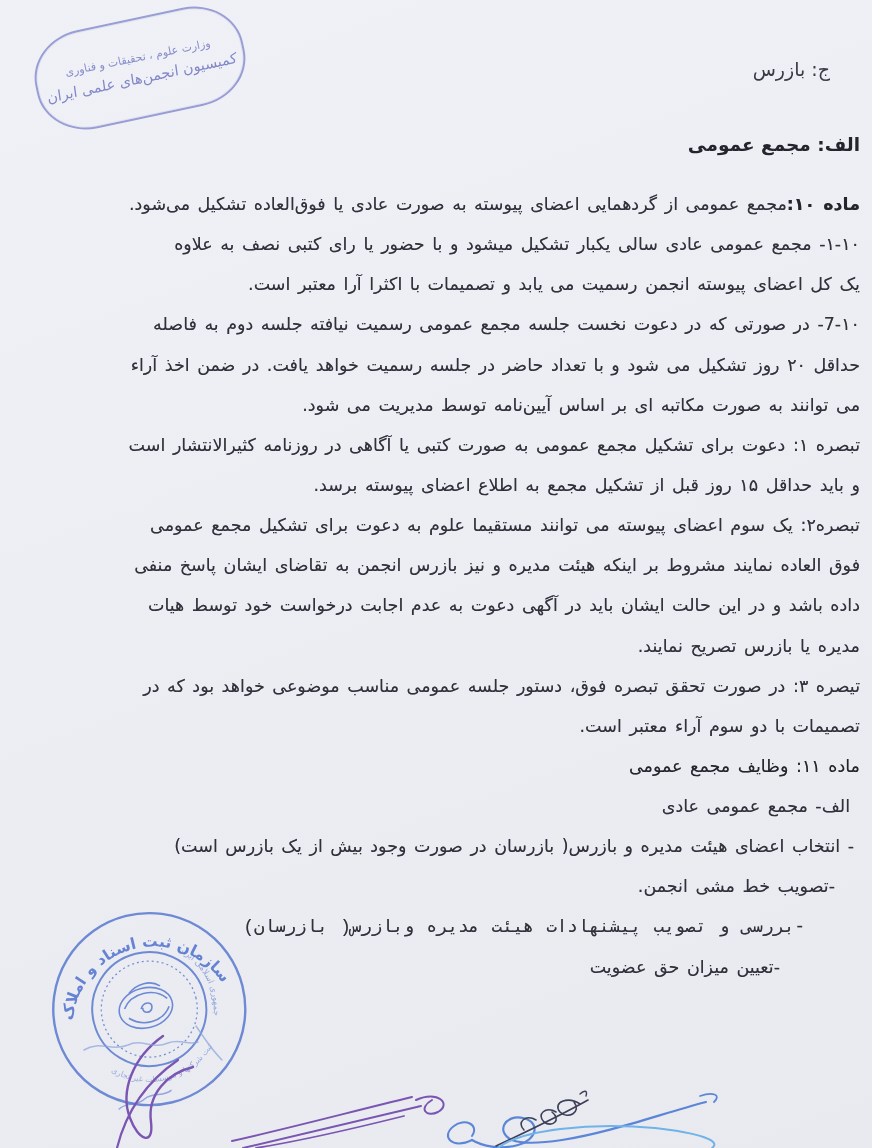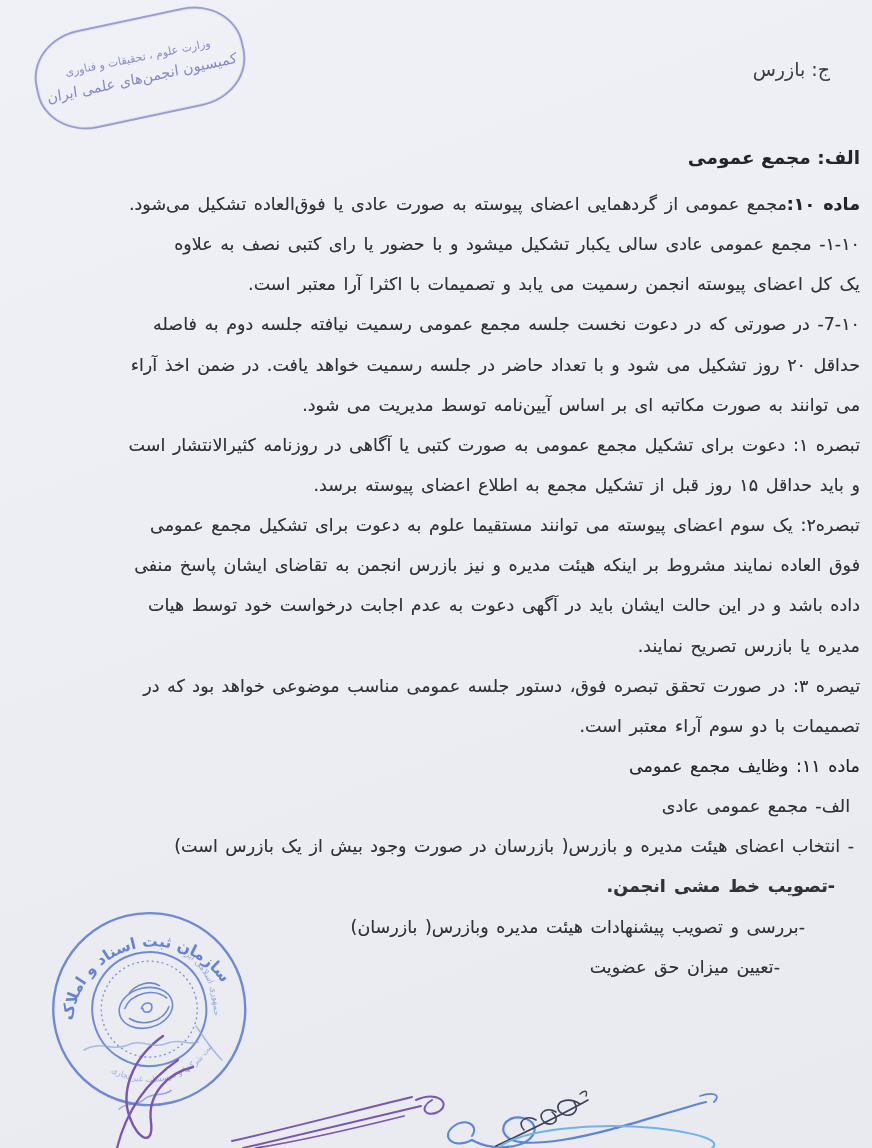--- a/index.html
+++ b/index.html
@@ -11,39 +11,39 @@
     overflow:hidden;
     font-family:"DejaVu Sans",sans-serif;
     color:#2e2f38;
   }
   
   .inspector{
     position:absolute;top:58px;right:42px;
     direction:rtl;font-size:19px;color:#3a3b44;white-space:nowrap;z-index:2;
   }
   .heading{
-    position:absolute;top:147px;right:12px;
+    position:absolute;top:134px;right:12px;
     direction:rtl;font-size:18.5px;font-weight:bold;color:#23242c;white-space:nowrap;z-index:2;
   }
   .doc-text{
     position:absolute;top:184px;right:12px;left:24px;
     direction:rtl;z-index:2;
   }
   .l{
     height:40.15px;line-height:40.15px;
     font-size:17.5px;white-space:nowrap;
     word-spacing:2px;color:#30313a;
     text-shadow:0 0 .5px rgba(45,45,65,.45);
   }
   .l .b{font-weight:bold;color:#23242c;}
   .l.bold{font-weight:normal;color:#23242c;}
   .ind1{padding-right:10px;}
   .ind2{padding-right:6px;}
-  .ind3{padding-right:25px;font-weight:bold;}
-  .ind4{padding-right:55px;}
+  .ind3{padding-right:25px;}
+  .ind4{padding-right:55px;font-family:Liberation Mono, monospace;}
   .ind5{padding-right:80px;}
   
   .stamp-ministry{
     position:absolute;left:34px;top:18px;width:208px;height:96px;
     transform:rotate(-12deg);
     border:2px solid rgba(124,130,200,.75);
     border-radius:52px / 46px;
     display:flex;flex-direction:column;align-items:center;justify-content:center;
     gap:6px;z-index:1;color:#7c82c6;
     box-shadow:inset 0 0 0 1px rgba(140,146,210,.15);

